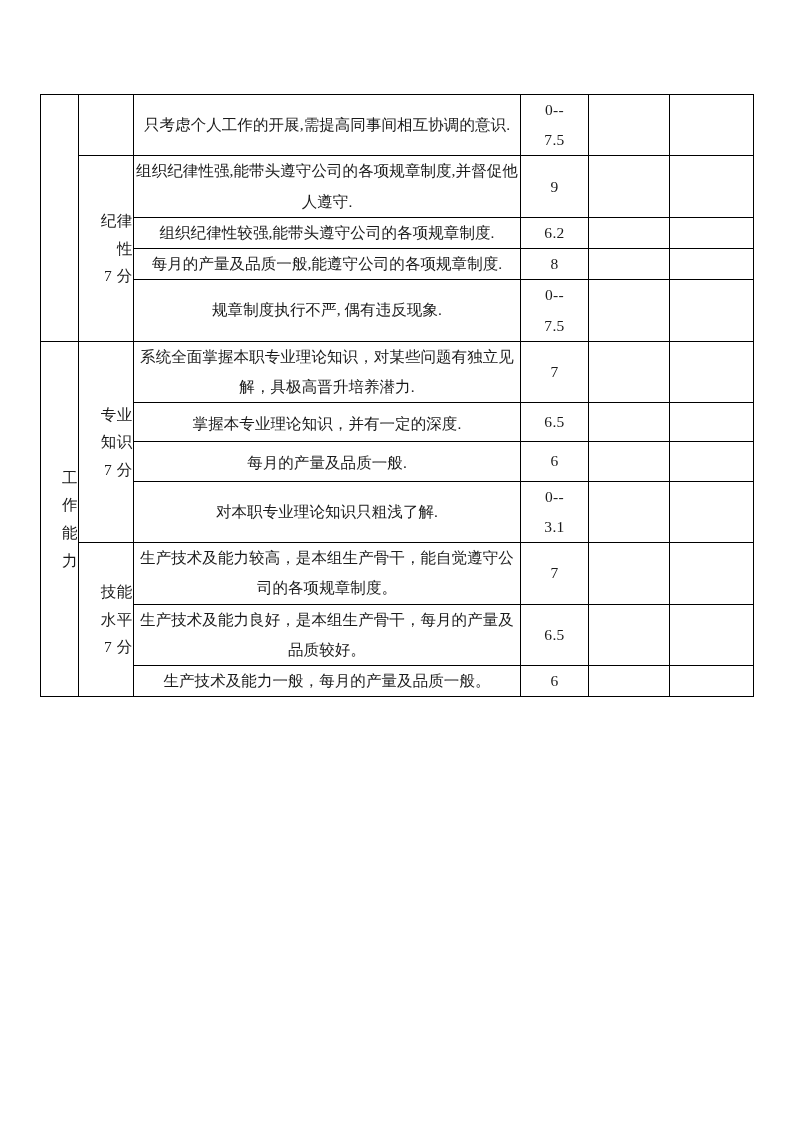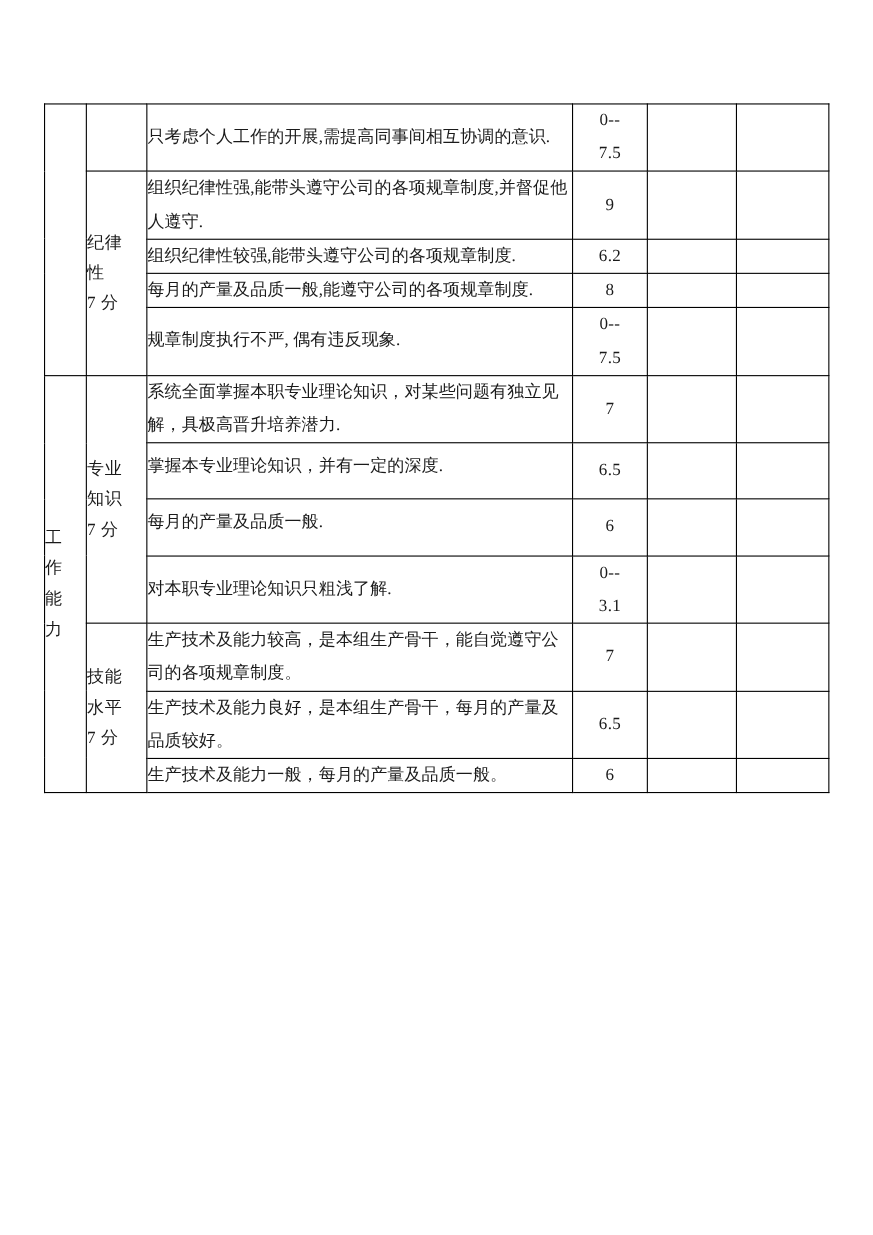--- a/index.html
+++ b/index.html
@@ -52,38 +52,38 @@
   .col-mgr   { width: 84px; }
 
   .cat-cell,
   .sub-cell {
     text-align: center;
     vertical-align: middle;
   }
 
   .vtext {
     display: block;
-    text-align: left;
+    text-align: right;
     letter-spacing: 0.04em;
   }
   .vtext span {
     display: block;
     line-height: 1.78;
     white-space: nowrap;
   }
 
   .desc-cell {
-    text-align: left;
+    text-align: center;
     padding: 7px 9px 7px 11px;
     line-height: 2.12;
     letter-spacing: 0.005em;
   }
   .desc-cell.tight {
     padding-top: 6px;
-    padding-bottom: 14px;
+    padding-bottom: 2px;
   }
 
   .score-cell {
     text-align: center;
     line-height: 2.1;
     letter-spacing: 0.02em;
   }
   .score-cell .sline {
     display: block;
   }

